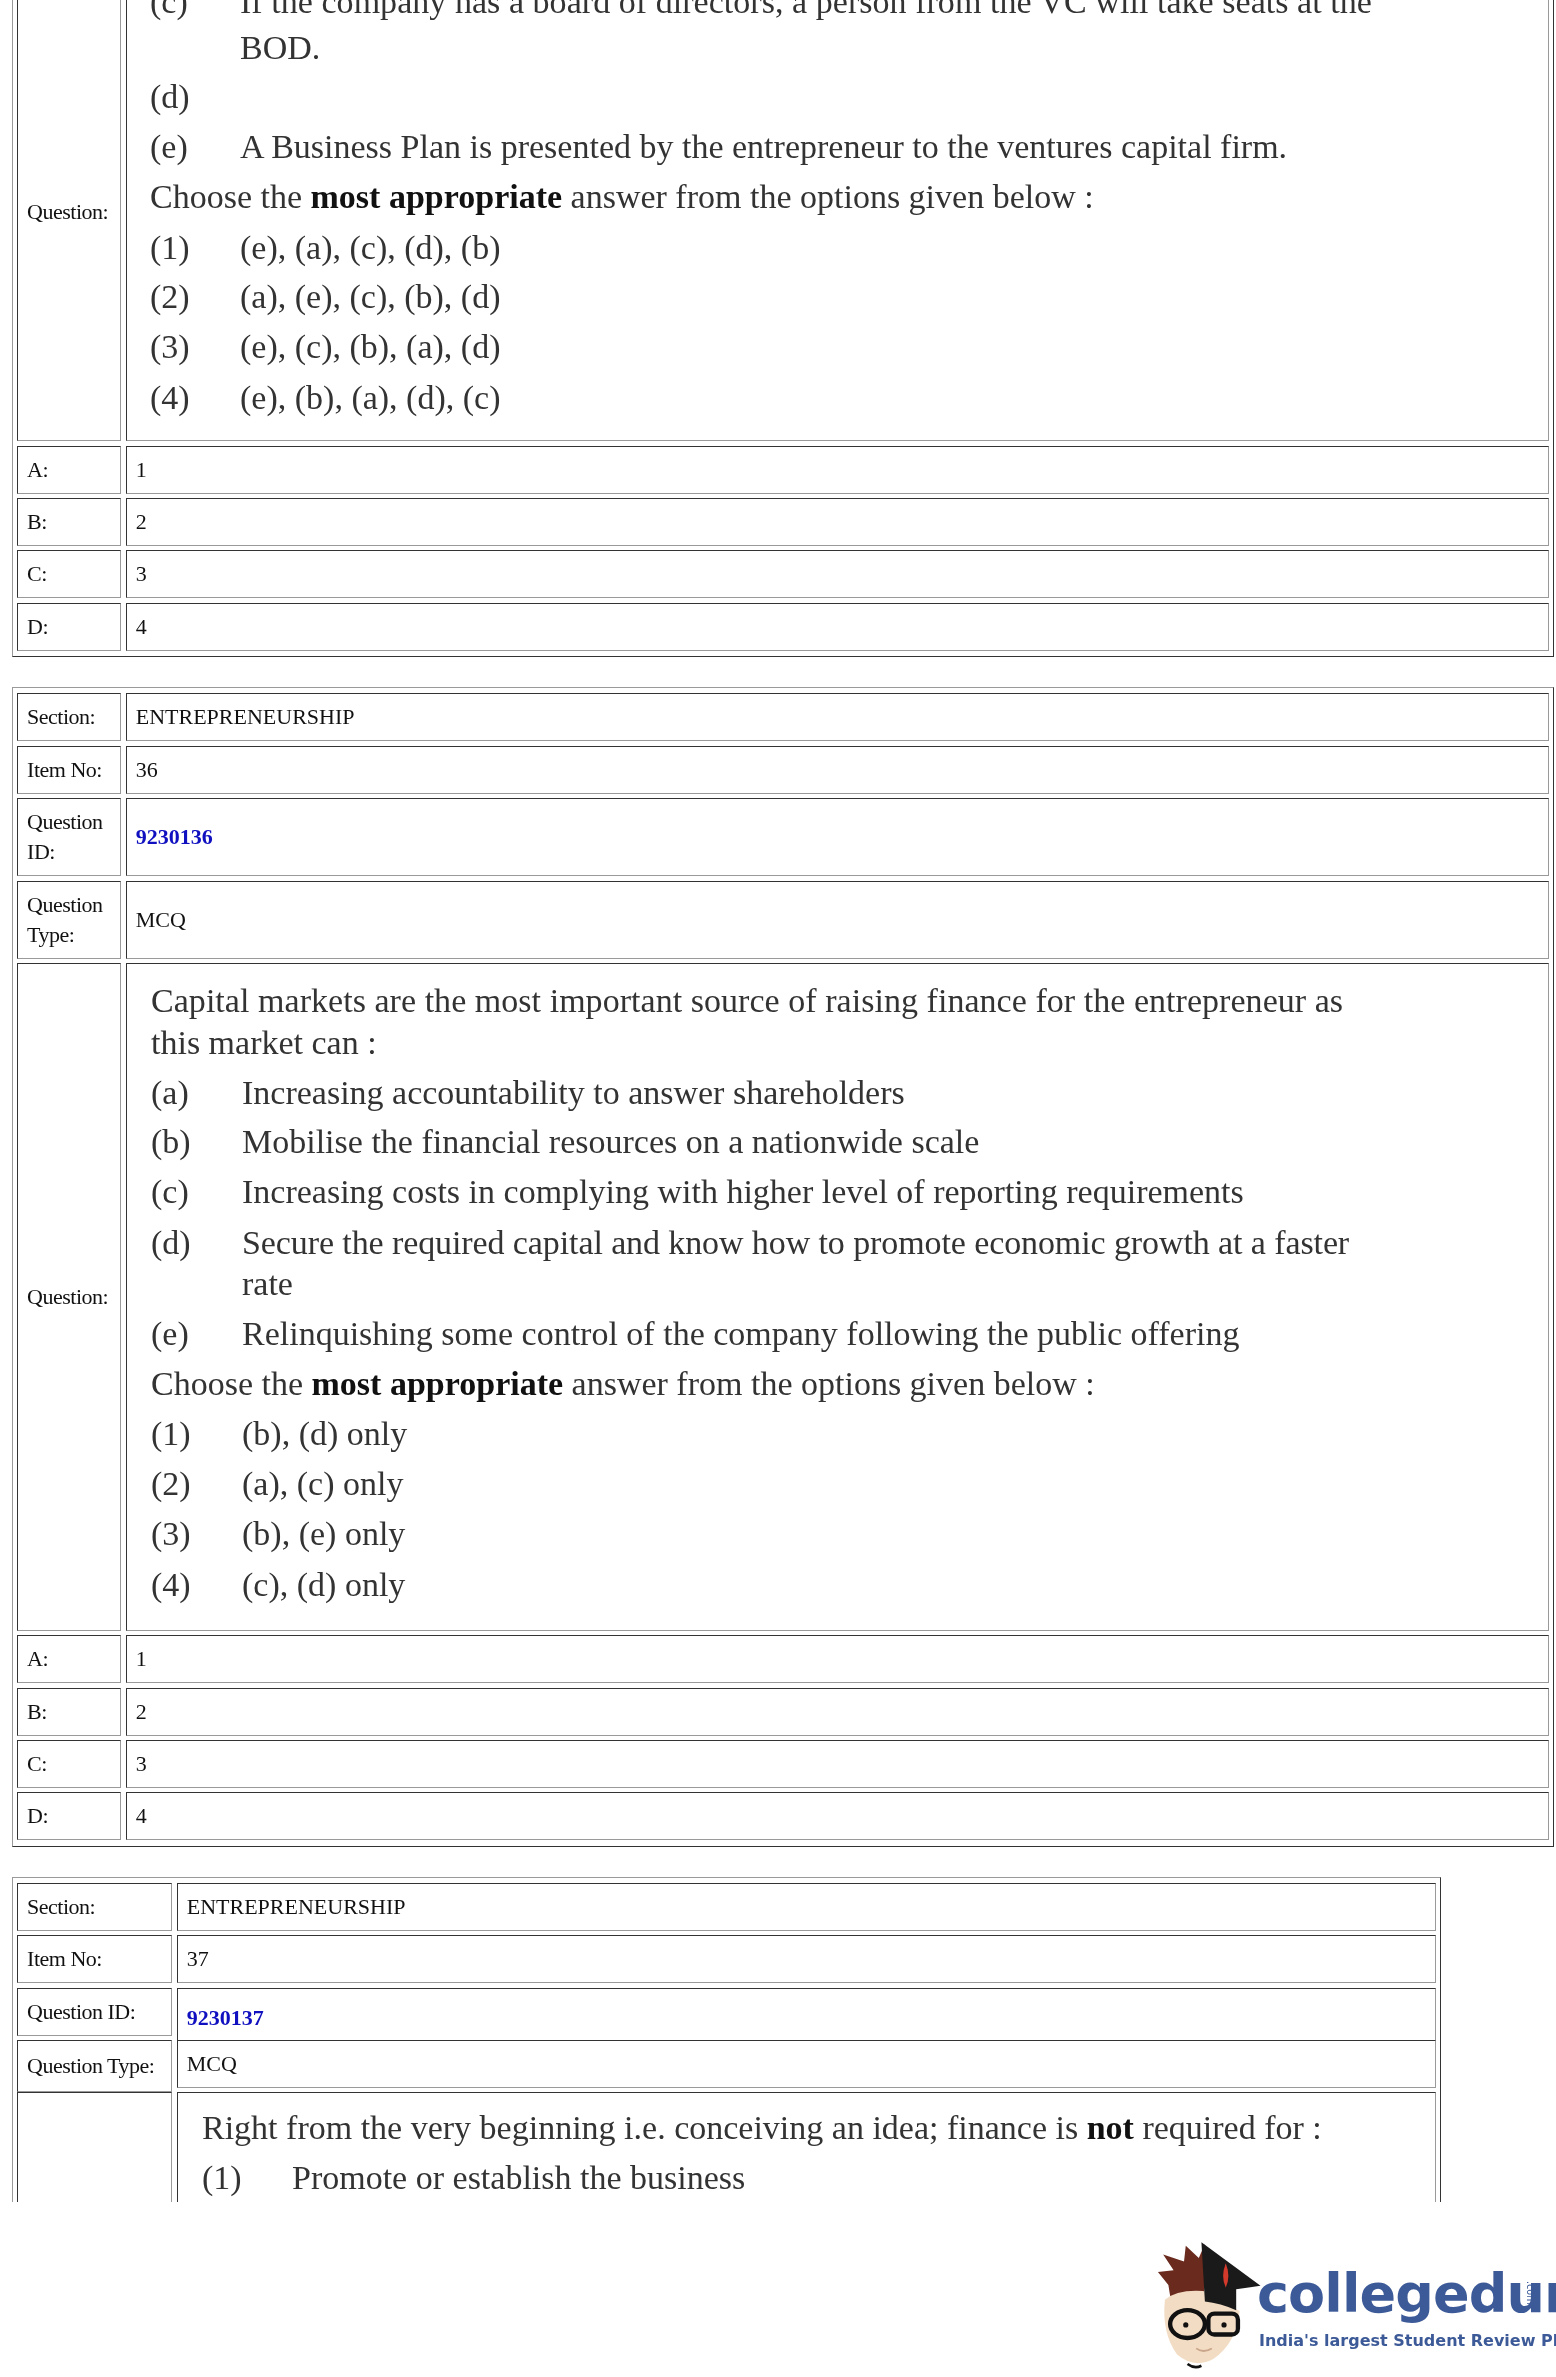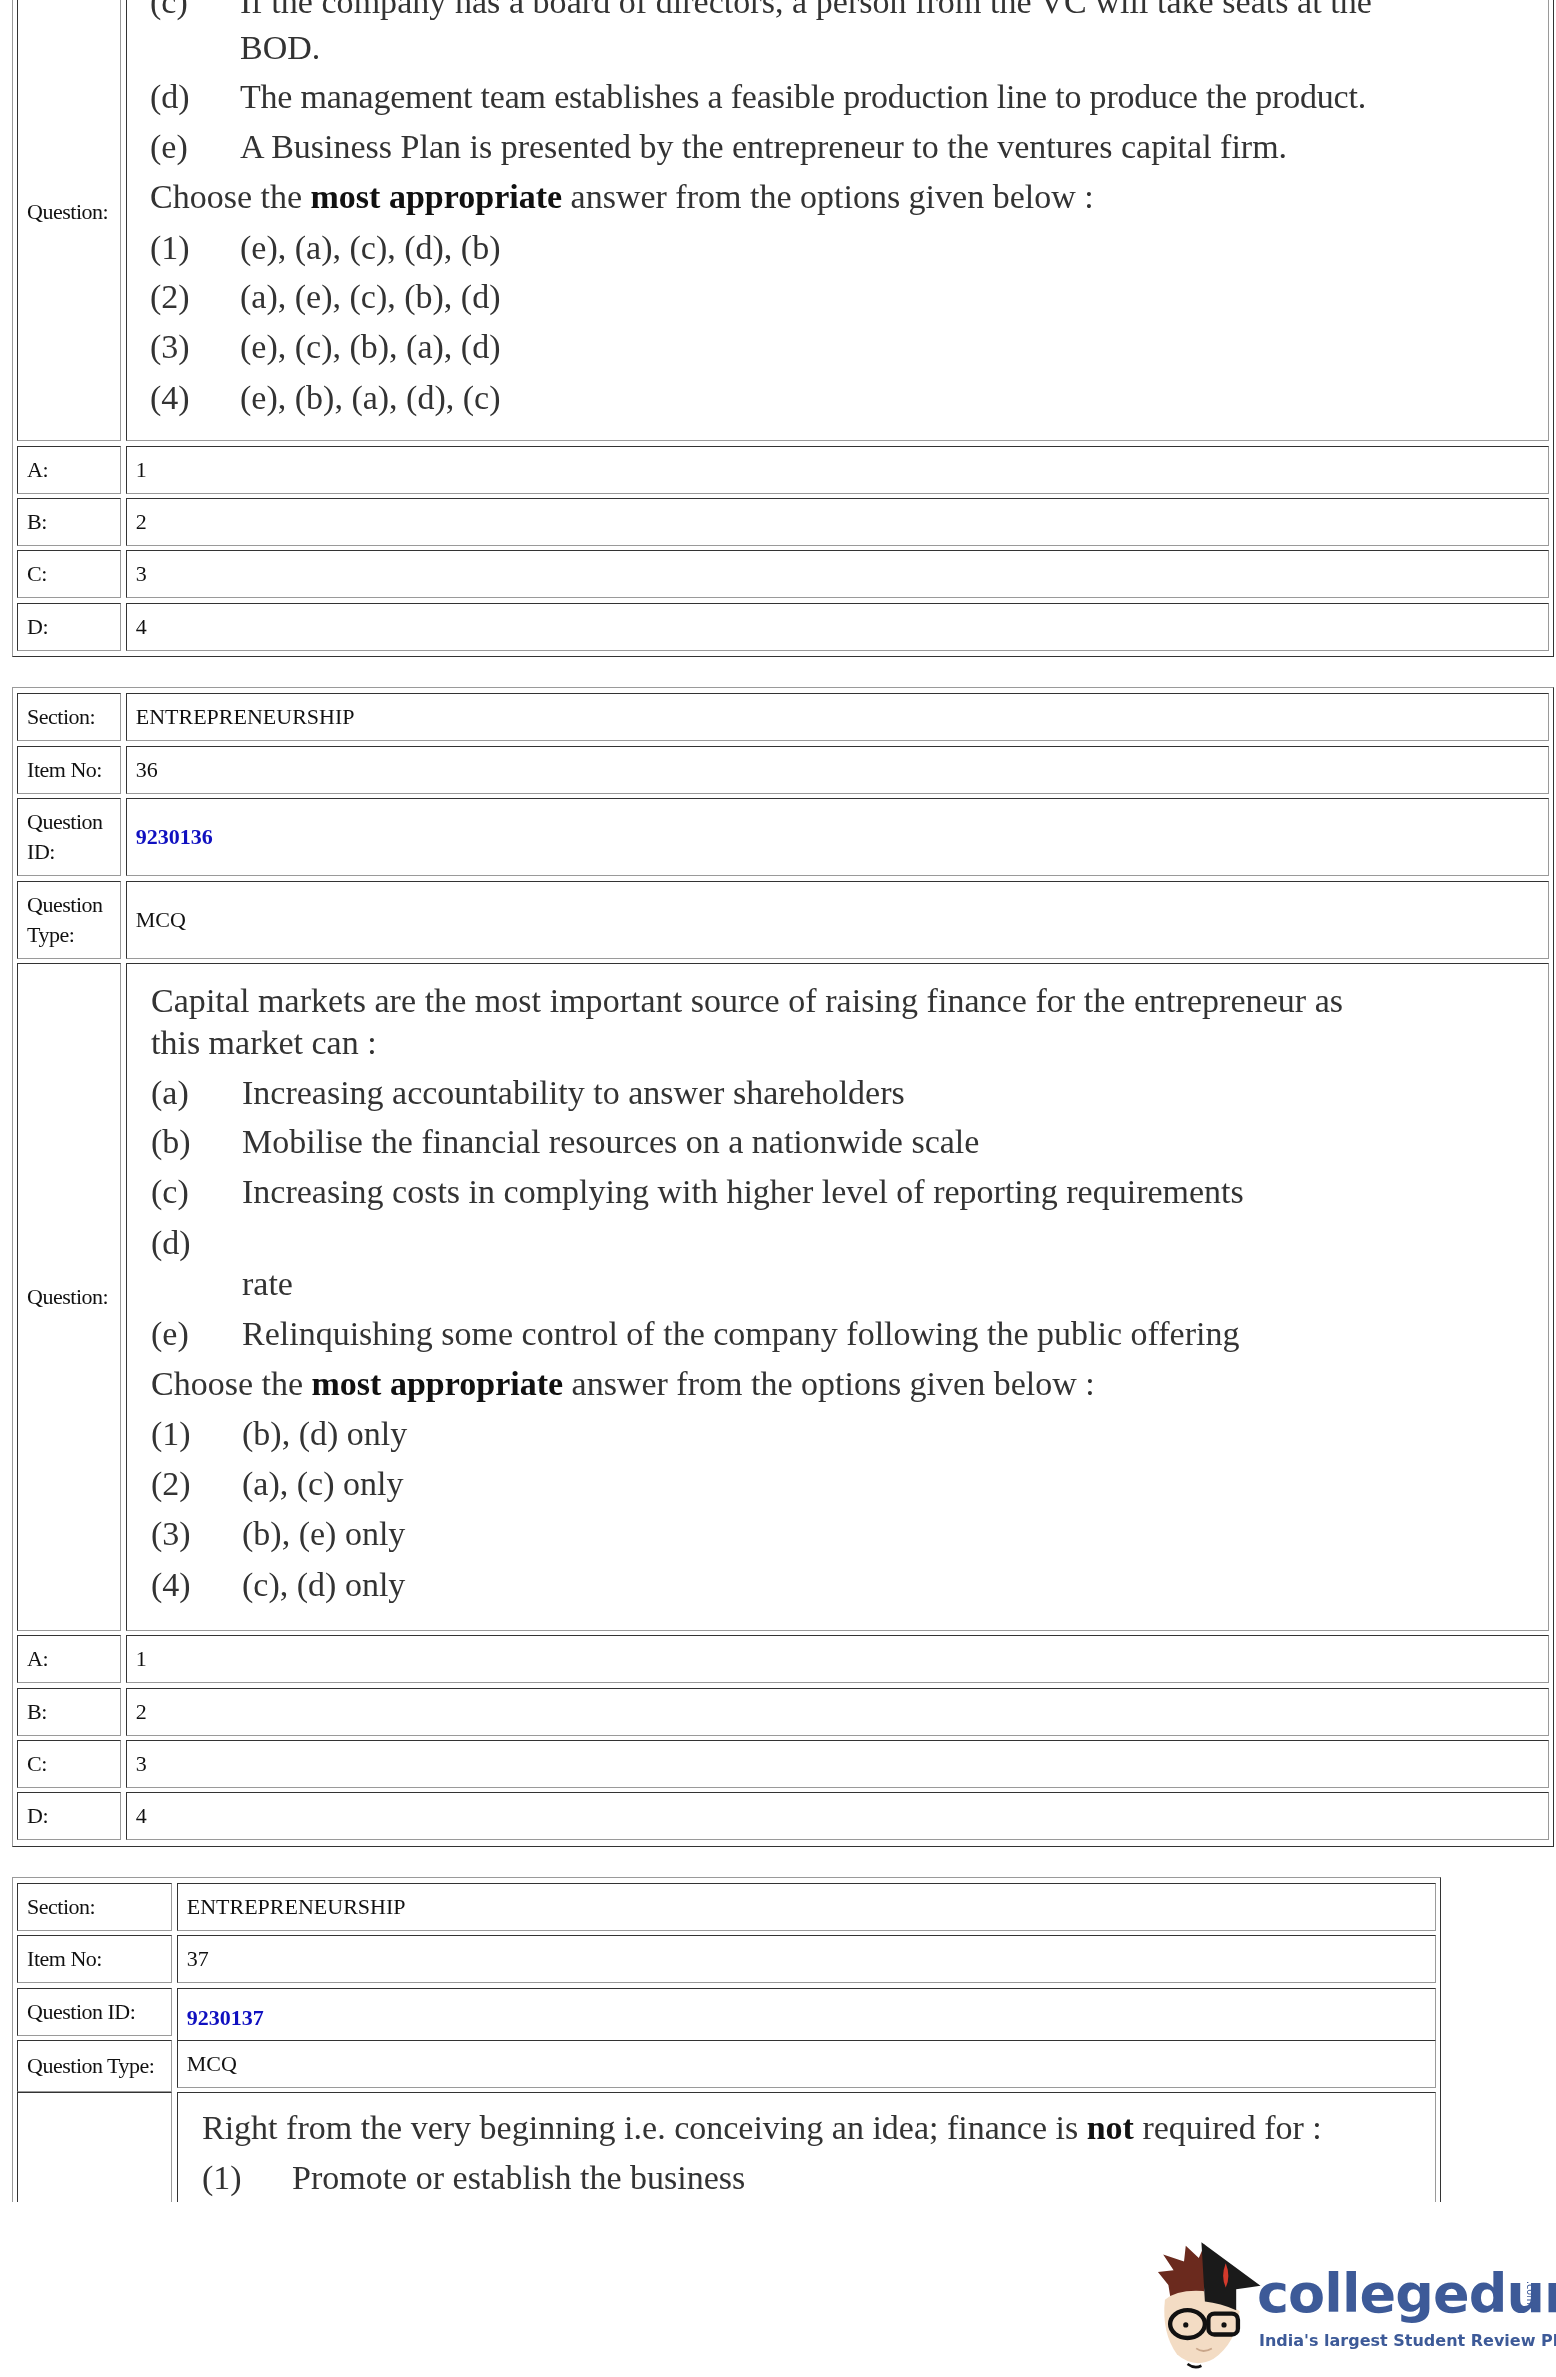--- a/index.html
+++ b/index.html
@@ -23,21 +23,20 @@
   </div>
   <div class="cell lbl" style="left:17.4px; top:-17.4px; width:104px; height:458px;">
     <span>Question:</span>
   </div>
   <div class="cell" style="left:126px; top:-17.4px; width:1423px; height:458px;"></div>
 
   <span class="qtext" style="left:150px; top:-17.4px;">(c)</span>
   <span class="qtext" style="left:240px; top:-17.4px; letter-spacing:0.04px;">If the company has a board of directors, a person from the VC will take seats at the</span>
   <span class="qtext" style="left:240px; top:29px;">BOD.</span>
   <span class="qtext" style="left:150px; top:78px;">(d)</span>
-  <span class="qtext" style="left:240px; top:78px; letter-spacing:-0.2px;">The management team establishes a feasible production line to produce the product.</span>
   <span class="qtext" style="left:150px; top:128px;">(e)</span>
   <span class="qtext" style="left:240px; top:128px;">A Business Plan is presented by the entrepreneur to the ventures capital firm.</span>
   <span class="qtext" style="left:150px; top:178px;"><span>Choose the </span><b>most appropriate</b><span> answer from the options given below :</span></span>
   <span class="qtext" style="left:150px; top:229px;">(1)</span>
   <span class="qtext" style="left:240px; top:229px;">(e), (a), (c), (d), (b)</span>
   <span class="qtext" style="left:150px; top:278px;">(2)</span>
   <span class="qtext" style="left:240px; top:278px;">(a), (e), (c), (b), (d)</span>
   <span class="qtext" style="left:150px; top:328px;">(3)</span>
   <span class="qtext" style="left:240px; top:328px;">(e), (c), (b), (a), (d)</span>
   <span class="qtext" style="left:150px; top:379px;">(4)</span>
@@ -81,20 +80,21 @@
 
   <span class="qtext" style="left:151px; top:982px; letter-spacing:0.04px;">Capital markets are the most important source of raising finance for the entrepreneur as</span>
   <span class="qtext" style="left:151px; top:1024px;">this market can :</span>
   <span class="qtext" style="left:151px; top:1074px;">(a)</span>
   <span class="qtext" style="left:242px; top:1074px;">Increasing accountability to answer shareholders</span>
   <span class="qtext" style="left:151px; top:1123px;">(b)</span>
   <span class="qtext" style="left:242px; top:1123px;">Mobilise the financial resources on a nationwide scale</span>
   <span class="qtext" style="left:151px; top:1173px;">(c)</span>
   <span class="qtext" style="left:242px; top:1173px;">Increasing costs in complying with higher level of reporting requirements</span>
   <span class="qtext" style="left:151px; top:1224px;">(d)</span>
+  <span class="qtext" style="left:242px; top:1224px; letter-spacing:-0.1px;">Secure the required capital and know how to promote economic growth at a faster</span>
   <span class="qtext" style="left:242px; top:1265px;">rate</span>
   <span class="qtext" style="left:151px; top:1315px;">(e)</span>
   <span class="qtext" style="left:242px; top:1315px;">Relinquishing some control of the company following the public offering</span>
   <span class="qtext" style="left:151px; top:1365px;"><span>Choose the </span><b>most appropriate</b><span> answer from the options given below :</span></span>
   <span class="qtext" style="left:151px; top:1415px;">(1)</span>
   <span class="qtext" style="left:242px; top:1415px;">(b), (d) only</span>
   <span class="qtext" style="left:151px; top:1465px;">(2)</span>
   <span class="qtext" style="left:242px; top:1465px;">(a), (c) only</span>
   <span class="qtext" style="left:151px; top:1515px;">(3)</span>
   <span class="qtext" style="left:242px; top:1515px;">(b), (e) only</span>

